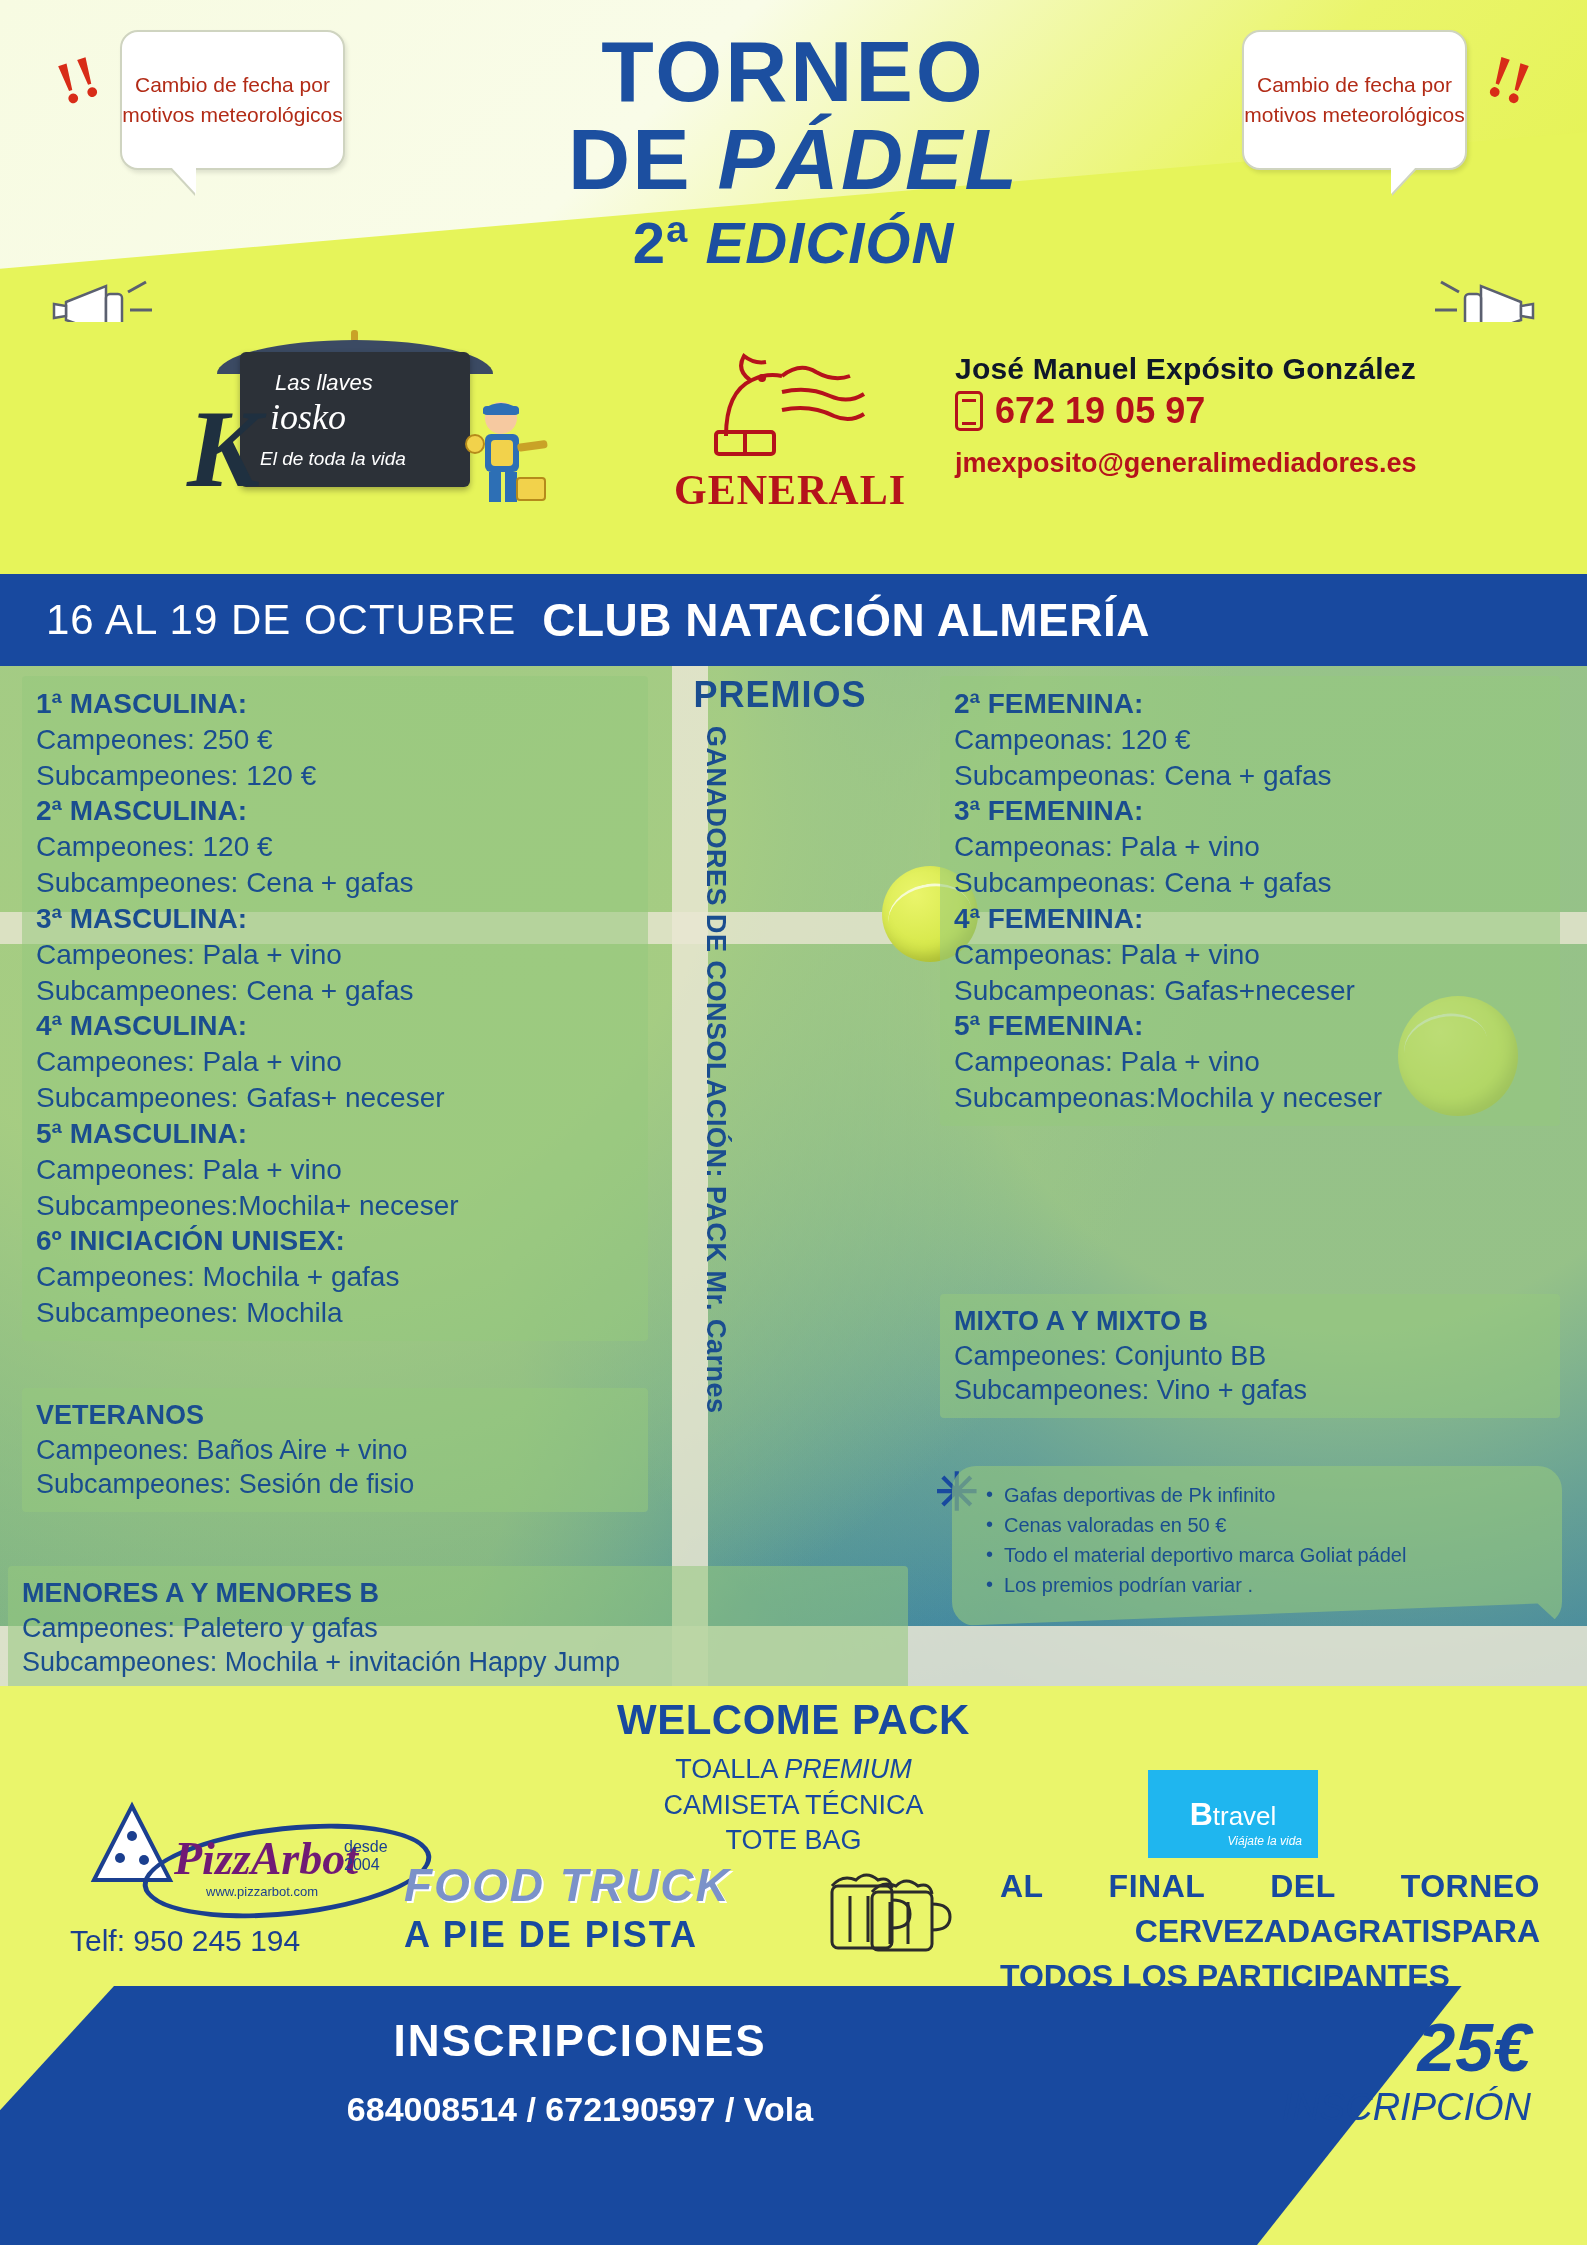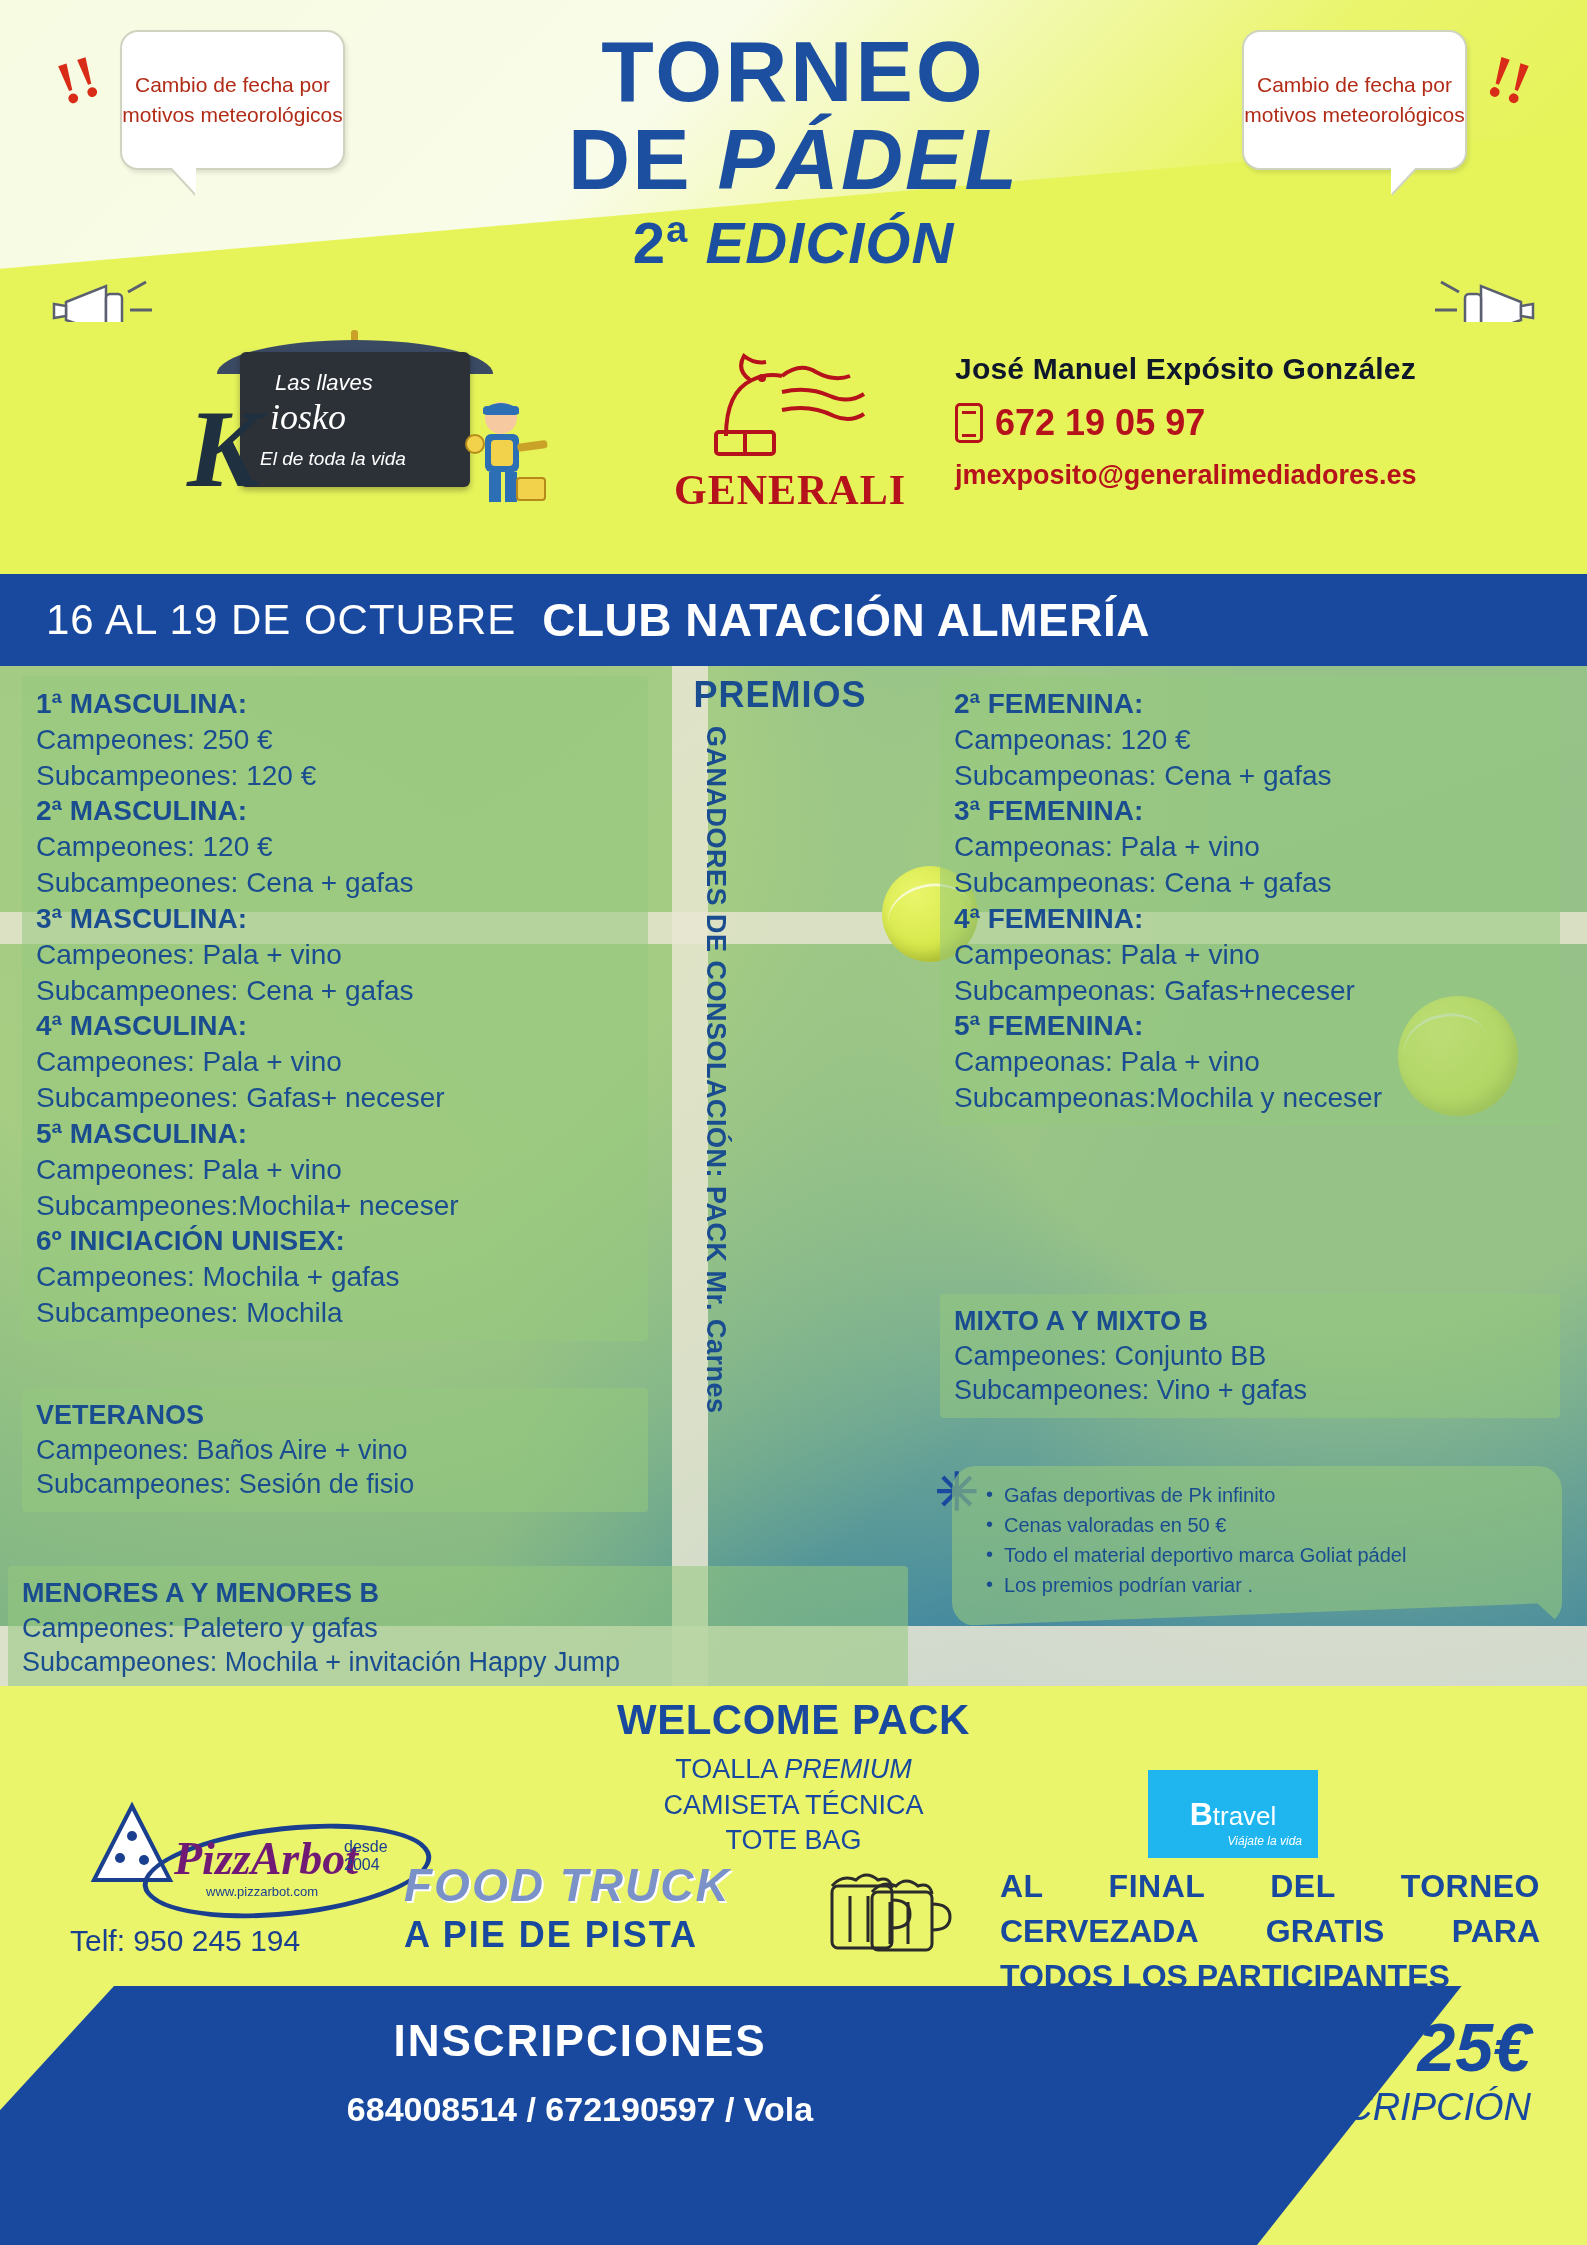--- a/index.html
+++ b/index.html
@@ -112,21 +112,21 @@
   }
 
   .generali { position: absolute; left: 660px; top: 18px; width: 260px; text-align: center; }
   .generali .lion { height: 120px; }
   .generali .gname {
     font-family: "Liberation Serif", serif; font-weight: bold; font-size: 42px;
     color: #b5121b; letter-spacing: 1px; margin-top: 2px;
   }
   .contact { position: absolute; left: 955px; top: 30px; width: 610px; }
   .contact .cname { font-size: 30px; font-weight: bold; color: #0f172a; letter-spacing: .2px;}
-  .contact .crow { display:flex; align-items:center; gap:12px; margin-top: 16px;}
+  .contact .crow { display:flex; align-items:center; gap:12px; margin-top: 4px;}
   .contact .cphone { font-size: 36px; font-weight: bold; color:#b5121b;}
   .contact .cmail { font-size: 27px; font-weight: bold; color:#b5121b; margin-top: 16px;}
   .phone-ico { width: 28px; height: 40px; border: 3px solid #b5121b; border-radius: 5px; position: relative;}
   .phone-ico:after{content:"";position:absolute;left:4px;top:5px;right:4px;height:20px;border-top:3px solid #b5121b;border-bottom:3px solid #b5121b;}
 
   
   .datebar {
     position: relative; height: 92px; background: #18499f;
     display: flex; align-items: center; padding-left: 46px; gap: 26px;
     color: #fff;
@@ -224,21 +224,21 @@
 
   .beers { position:absolute; left: 810px; top: 166px; width: 150px; height: 110px; }
   .btravel { position:absolute; left: 1148px; top: 84px; width: 170px; height: 88px;
     background: #1fb6ef; display:flex; align-items:center; justify-content:center;}
   .btravel .bt { color:#fff; font-size: 32px; font-weight: bold;}
   .btravel .bt small{ font-weight: normal; font-size: 26px;}
   .btravel .bsub { position:absolute; bottom: 10px; right: 16px; color:#fff; font-size: 12px; font-style: italic;}
 
   .cerveza { position:absolute; left: 1000px; top: 182px; width: 540px; color:#18499f;}
   .cerveza .r1 { display:flex; justify-content: space-between; font-size: 32px; font-weight: bold; letter-spacing: .5px;}
-  .cerveza .r2 { display:flex; justify-content: space-between; font-size: 32px; font-weight: bold; margin-top: 8px;}
+  .cerveza .r2 { display:flex; justify-content: flex-end; font-size: 32px; font-weight: bold; margin-top: 8px;}
   .cerveza .r3 { font-size: 32px; font-weight: bold; margin-top: 8px;}
 
   
   .footer { position: relative; height: 259px; background: #18499f; overflow: hidden;}
   .footer .yleft { position:absolute; left:0; top:0; width: 190px; height:100%;
     background: #eaf56b; clip-path: polygon(0 0, 60% 0, 0 48%);}
   .footer .yright { position:absolute; right:0; top:0; width: 330px; height:100%;
     background: #eaf56b; clip-path: polygon(100% 0, 100% 100%, 0 100%, 62% 0);}
   .insc-title { position:absolute; left: 230px; top: 30px; width: 700px; text-align:center;
     color:#fff; font-size: 44px; font-weight: bold; letter-spacing: 2px;}

